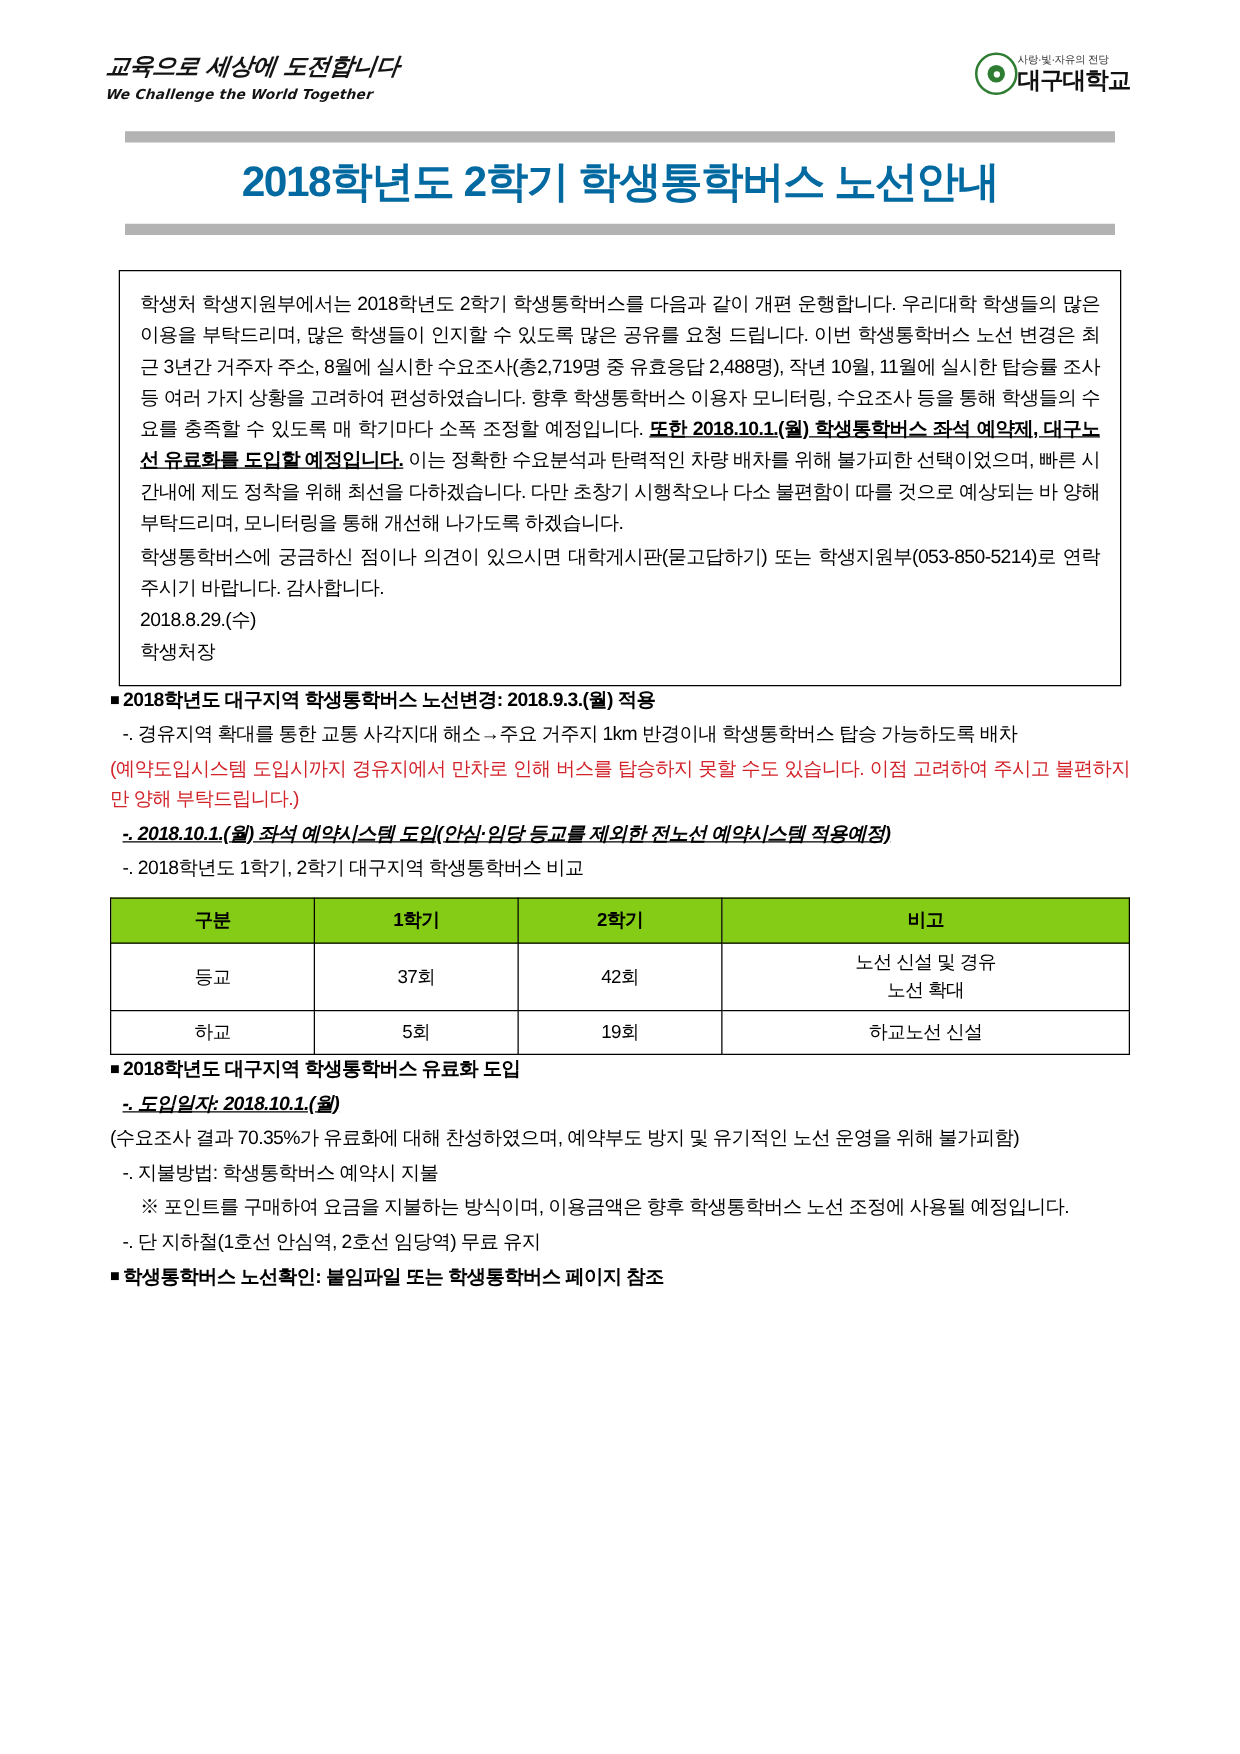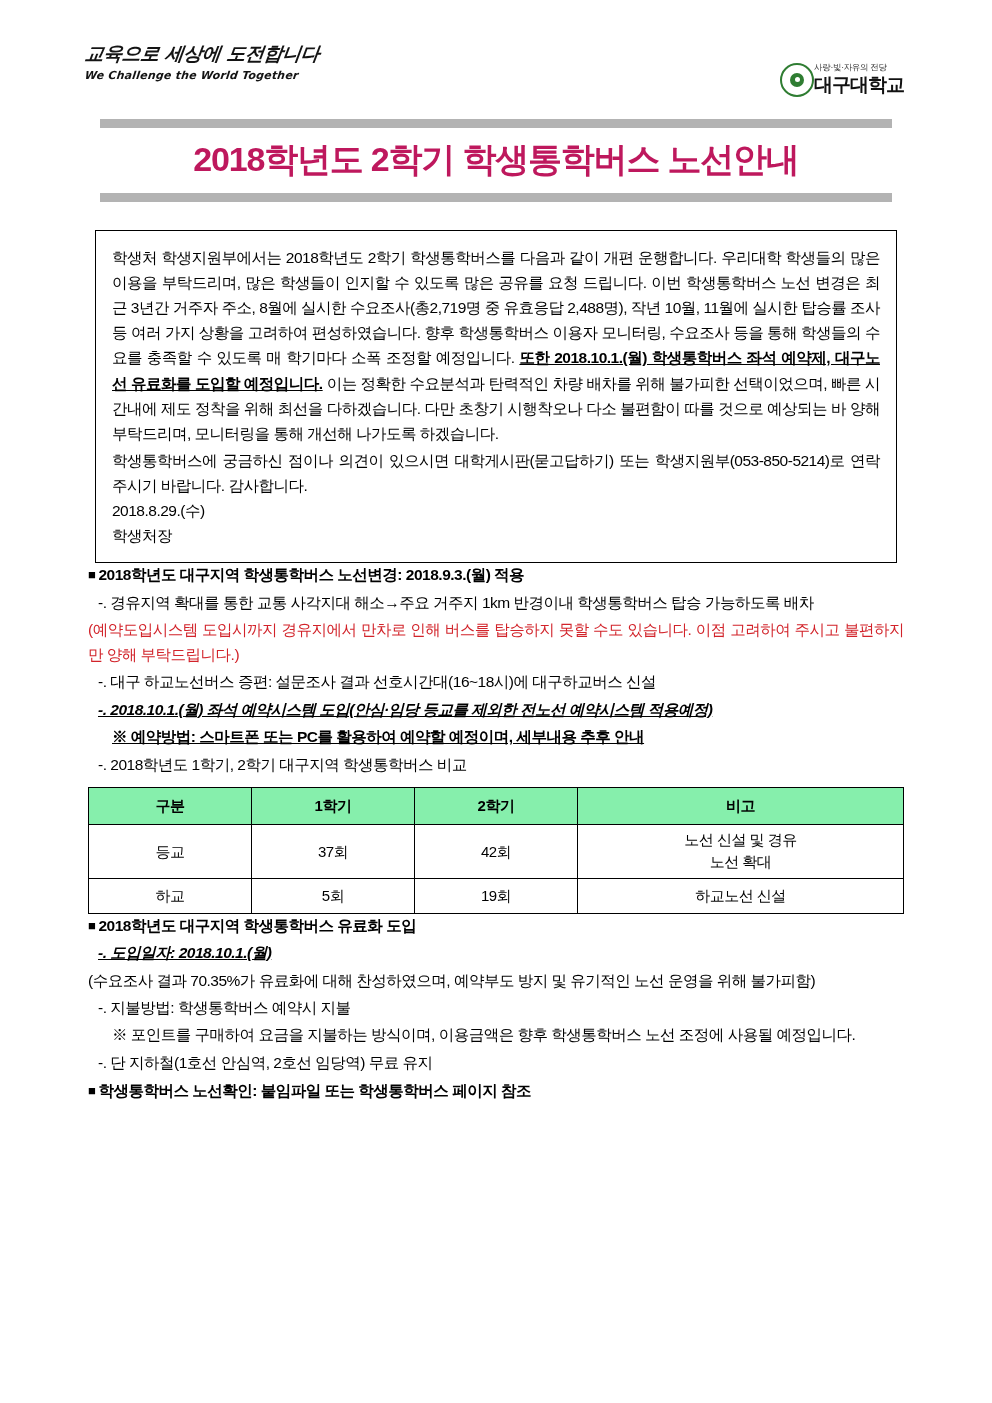--- a/index.html
+++ b/index.html
@@ -48,23 +48,23 @@
     font-size: 11px;
     font-weight: bold;
     font-style: italic;
     letter-spacing: 0.2px;
     color: #141414;
     margin-top: 3px;
     transform: skewX(-7deg);
   }
   .univ-brand {
     display: flex;
-    align-items: flex-end;
+    align-items: flex-start;
     gap: 0;
-    margin-top: 20px;
+    margin-top: 0;
   }
   .univ-emblem {
     width: 30px;
     height: 30px;
     border-radius: 50%;
     background: #ffffff;
     border: 2px solid #2f7d32;
     position: relative;
     flex: none;
   }
@@ -110,21 +110,21 @@
   }
   .band {
     height: 9px;
     background: #b3b3b3;
   }
   .doc-title {
     text-align: center;
     font-size: 34px;
     font-weight: bold;
     letter-spacing: -1.2px;
-    color: #be185d;
+    color: #0369a1;
     padding: 9px 0 10px 0;
   }
 
   
   .notice-box {
     margin: 28px 95px 0 95px;
     border: 1px solid #000000;
     padding: 14px 16px 14px 16px;
     box-sizing: border-box;
   }
@@ -202,21 +202,21 @@
     letter-spacing: -0.5px;
   }
   table.cmp th,
   table.cmp td {
     border: 1px solid #000000;
     text-align: center;
     vertical-align: middle;
     padding: 5px 2px;
   }
   table.cmp thead th {
-    background: #86efac;
+    background: #84cc16;
     font-weight: bold;
     padding: 6px 2px;
     margin-top: 36px;
   }
   table.cmp td.two-line {
     line-height: 1.5;
     padding: 4px 6px;
   }
   .col-1 { width: 20%; }
   .col-2 { width: 20%; }
@@ -252,23 +252,21 @@
     <p><span>학생처 학생지원부에서는 2018학년도 2학기 학생통학버스를 다음과 같이 개편 운행합니다. 우리대학 학생들의 많은 이용을 부탁드리며, 많은 학생들이 인지할 수 있도록 많은 공유를 요청 드립니다. 이번 학생통학버스 노선 변경은 최근 3년간 거주자 주소, 8월에 실시한 수요조사(총2,719명 중 유효응답 2,488명), 작년 10월, 11월에 실시한 탑승률 조사 등 여러 가지 상황을 고려하여 편성하였습니다. 향후 학생통학버스 이용자 모니터링, 수요조사 등을 통해 학생들의 수요를 충족할 수 있도록 매 학기마다 소폭 조정할 예정입니다. </span><span class="u-bold">또한 2018.10.1.(월) 학생통학버스 좌석 예약제, 대구노선 유료화를 도입할 예정입니다.</span><span> 이는 정확한 수요분석과 탄력적인 차량 배차를 위해 불가피한 선택이었으며, 빠른 시간내에 제도 정착을 위해 최선을 다하겠습니다. 다만 초창기 시행착오나 다소 불편함이 따를 것으로 예상되는 바 양해 부탁드리며, 모니터링을 통해 개선해 나가도록 하겠습니다.</span></p>
     <p style="margin-top:2px;">학생통학버스에 궁금하신 점이나 의견이 있으시면 대학게시판(묻고답하기) 또는 학생지원부(053-850-5214)로 연락주시기 바랍니다. 감사합니다.</p>
     <p class="notice-sign">2018.8.29.(수)</p>
     <p class="notice-sign">학생처장</p>
   </div>
 
   <div class="section">
     <div class="sec-head sq">2018학년도 대구지역 학생통학버스 노선변경: 2018.9.3.(월) 적용</div>
     <div class="dash">-. 경유지역 확대를 통한 교통 사각지대 해소→주요 거주지 1km 반경이내 학생통학버스 탑승 가능하도록 배차</div>
     <div class="note-red">(예약도입시스템 도입시까지 경유지에서 만차로 인해 버스를 탑승하지 못할 수도 있습니다. 이점 고려하여 주시고 불편하지만 양해 부탁드립니다.)</div>
-    <div class="dash">-. 대구 하교노선버스 증편: 설문조사 결과 선호시간대(16~18시)에 대구하교버스 신설</div>
     <div class="dash dash-u">-. 2018.10.1.(월) 좌석 예약시스템 도입(안심·임당 등교를 제외한 전노선 예약시스템 적용예정)</div>
-    <div class="star">※ 예약방법: 스마트폰 또는 PC를 활용하여 예약할 예정이며, 세부내용 추후 안내</div>
     <div class="dash">-. 2018학년도 1학기, 2학기 대구지역 학생통학버스 비교</div>
 
     <table class="cmp">
       <thead>
         <tr>
           <th class="col-1">구분</th>
           <th class="col-2">1학기</th>
           <th class="col-3">2학기</th>
           <th class="col-4">비고</th>
         </tr>

